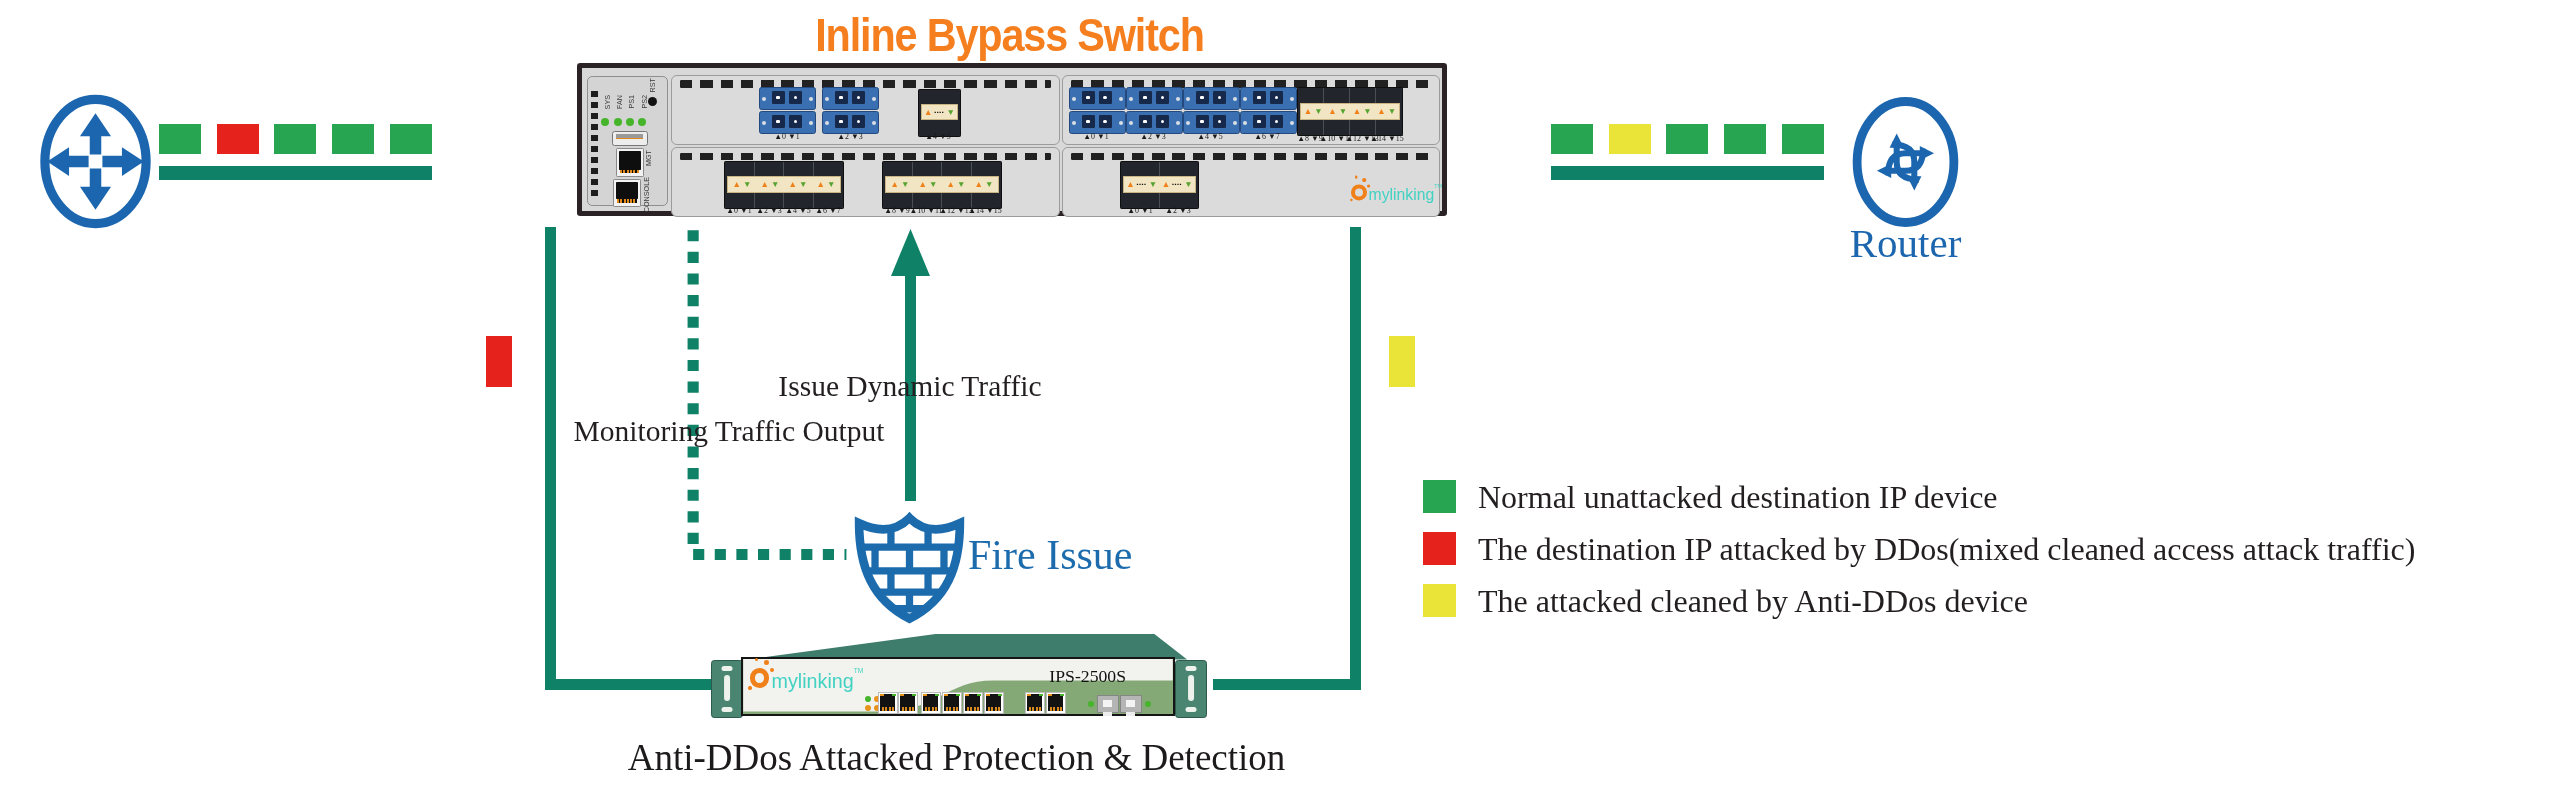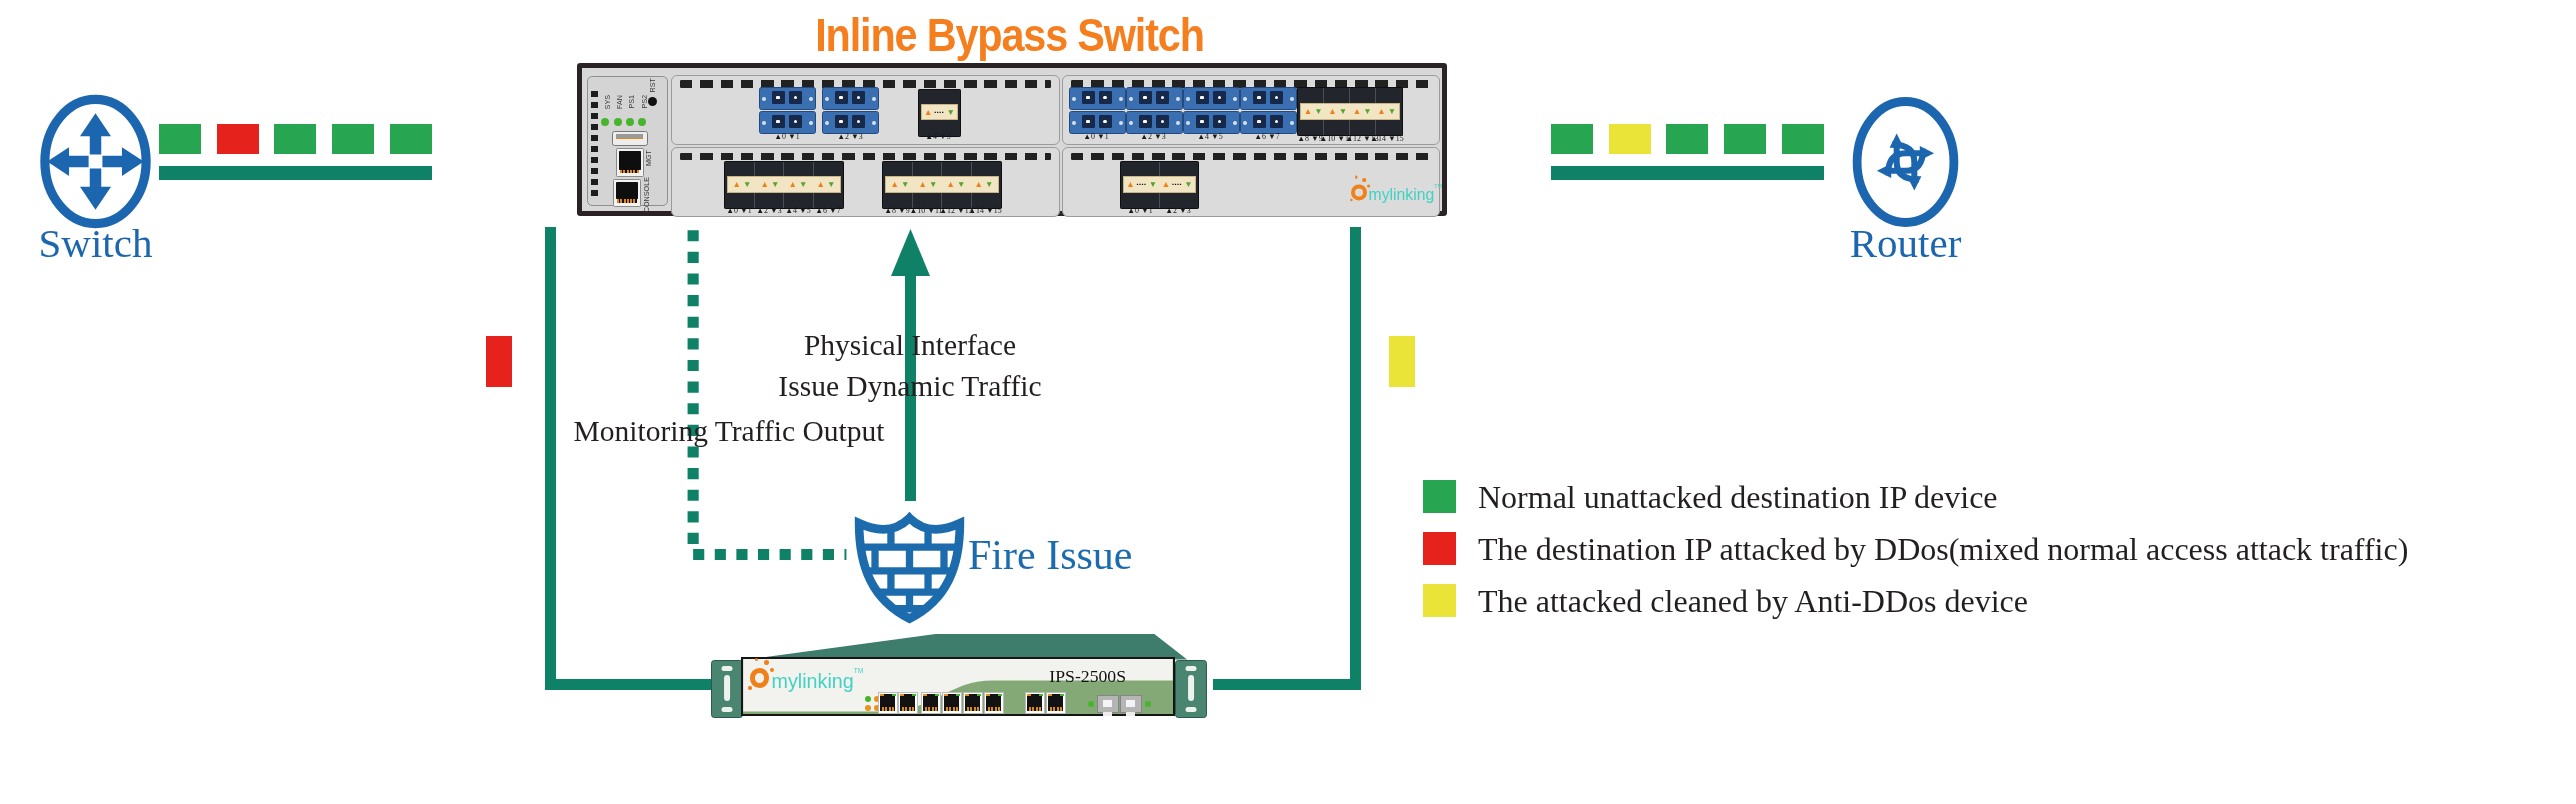--- a/index.html
+++ b/index.html
@@ -100,21 +100,20 @@
 
   <svg style="left:38px;top:92px;" width="115" height="139" viewBox="-100 -120 200 240">
     <ellipse cx="0" cy="0" rx="88" ry="108" fill="#ffffff" stroke="#1B66AE" stroke-width="16"></ellipse>
     <g fill="#1B66AE">
       <polygon points="-10,-12 -10,-44 -27,-44 0,-84 27,-44 10,-44 10,-12"></polygon>
       <polygon points="-10,12 -10,44 -27,44 0,84 27,44 10,44 10,12"></polygon>
       <polygon points="-12,-10 -46,-10 -46,-25 -84,0 -46,25 -46,10 -12,10"></polygon>
       <polygon points="12,-10 46,-10 46,-25 84,0 46,25 46,10 12,10"></polygon>
     </g>
   </svg>
-  <div class="node-label" style="left:0px;top:219px;width:191px;">Switch</div>
 
   <svg style="left:1849px;top:96px;" width="113" height="132" viewBox="-100 -120 200 240">
     <ellipse cx="0" cy="0" rx="88" ry="110" fill="#ffffff" stroke="#1B66AE" stroke-width="16"></ellipse>
     <g stroke="#1B66AE" stroke-width="11" fill="none">
       <g id="arm0">
           <path d="M -24,-32 Q 16,-32 16,0 L 16,28"></path>
           <polygon points="16,52 3,26 29,26" fill="#1B66AE" stroke="none"></polygon>
         </g>
       <g transform="rotate(90)">
           <path d="M -24,-32 Q 16,-32 16,0 L 16,28"></path>
@@ -158,21 +157,20 @@
 
   <svg style="left:0;top:0;" width="2576" height="805" viewBox="0 0 3932 1228">
     <path d="M1058,351 V846 H1292" fill="none" stroke="#0F8167" stroke-width="17" stroke-dasharray="17 16"></path>
   </svg>
 
   <div class="tealline" style="left:905px;top:274px;width:11px;height:227px;"></div>
   <svg style="left:891px;top:229px;" width="39" height="47" viewBox="0 0 60 72">
     <polygon points="30,0 0,72 60,72" fill="#0F8167"></polygon>
   </svg>
 
-  <div class="anno" style="left:746px;top:329px;width:328px;">Physical Interface</div>
   <div class="anno" style="left:746px;top:370px;width:328px;">Issue Dynamic Traffic</div>
   <div class="anno" style="left:554px;top:415px;width:350px;">Monitoring Traffic Output</div>
 
   <svg style="left:852px;top:506px;" width="115" height="118" viewBox="0 0 172 178">
     <defs>
         <clipPath id="shieldclip">
       <path d="M86,18 C66,38 40,40 10,26 C10,92 30,142 86,170 C142,142 162,92 162,26 C132,40 106,38 86,18 Z"></path>
     </clipPath>
       </defs>
     <path d="M86,18 C66,38 40,40 10,26 C10,92 30,142 86,170 C142,142 162,92 162,26 C132,40 106,38 86,18 Z" fill="#ffffff" stroke="#1B6BAD" stroke-width="13"></path>
@@ -194,21 +192,21 @@
     </g>
   </svg>
   <div id="fw-label">Fire Issue</div>
 
   <div class="leg-row" style="top:480px;">
     <div class="leg-sq" style="background: rgb(40, 165, 81);"></div>
     <div class="leg-txt">Normal unattacked destination IP device</div>
   </div>
   <div class="leg-row" style="top:532px;">
     <div class="leg-sq" style="background: rgb(229, 35, 28);"></div>
-    <div class="leg-txt">The destination IP attacked by DDos(mixed normal access attack traffic)</div>
+    <div class="leg-txt">The destination IP attacked by DDos(mixed cleaned access attack traffic)</div>
   </div>
   <div class="leg-row" style="top:584px;">
     <div class="leg-sq" style="background: rgb(235, 228, 56);"></div>
     <div class="leg-txt">The attacked cleaned by Anti-DDos device</div>
   </div>
 
   <div id="device">
     <div id="lpanel">
       <div class="sqcol"></div>
       <div class="vlabel" style="left:60px;top:1.3px;">RST</div>
@@ -606,15 +604,16 @@
         <div class="w"></div>
         <div class="tab"></div>
       </div>
       <div class="sfp2" style="left: 377px; top: 36px;">
         <div class="w"></div>
         <div class="tab"></div>
       </div>
       <div class="dotled" style="left: 345px; top: 42px; background: rgb(70, 181, 43);"></div>
       <div class="dotled" style="left: 402px; top: 42px; background: rgb(70, 181, 43);"></div>
     </div>
+  <div id="ips-caption">Anti-DDos Attacked Protection &amp; Detection</div>
 
 </div>
 
 
 </body></html>

